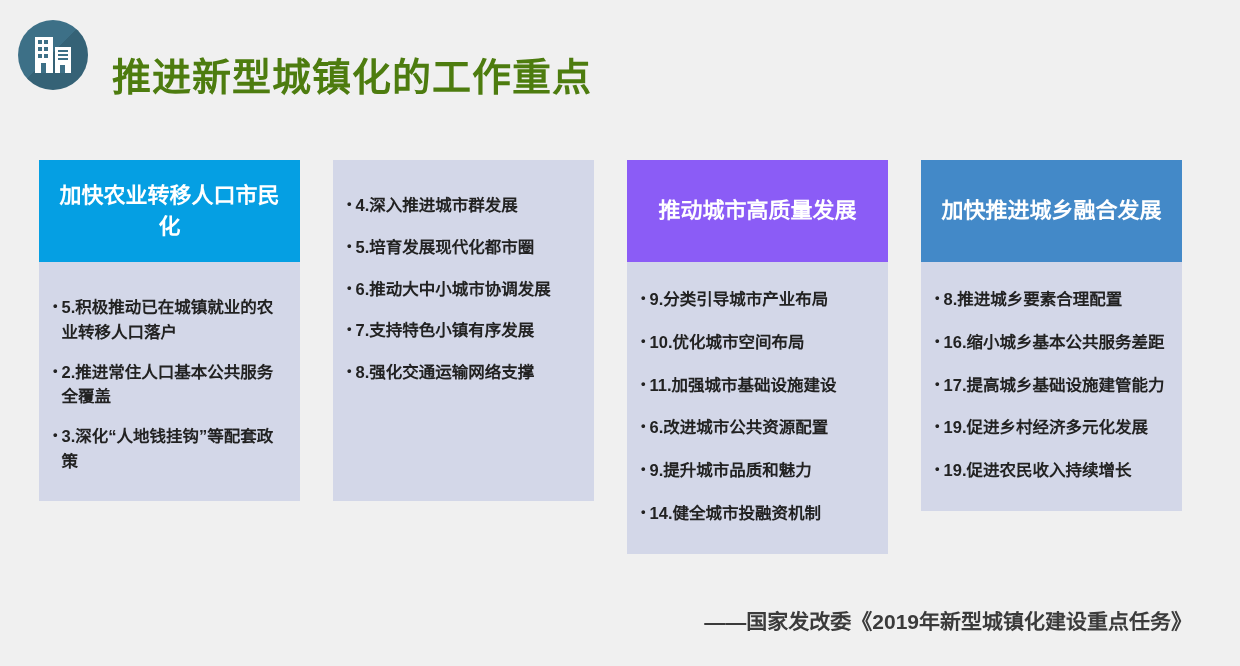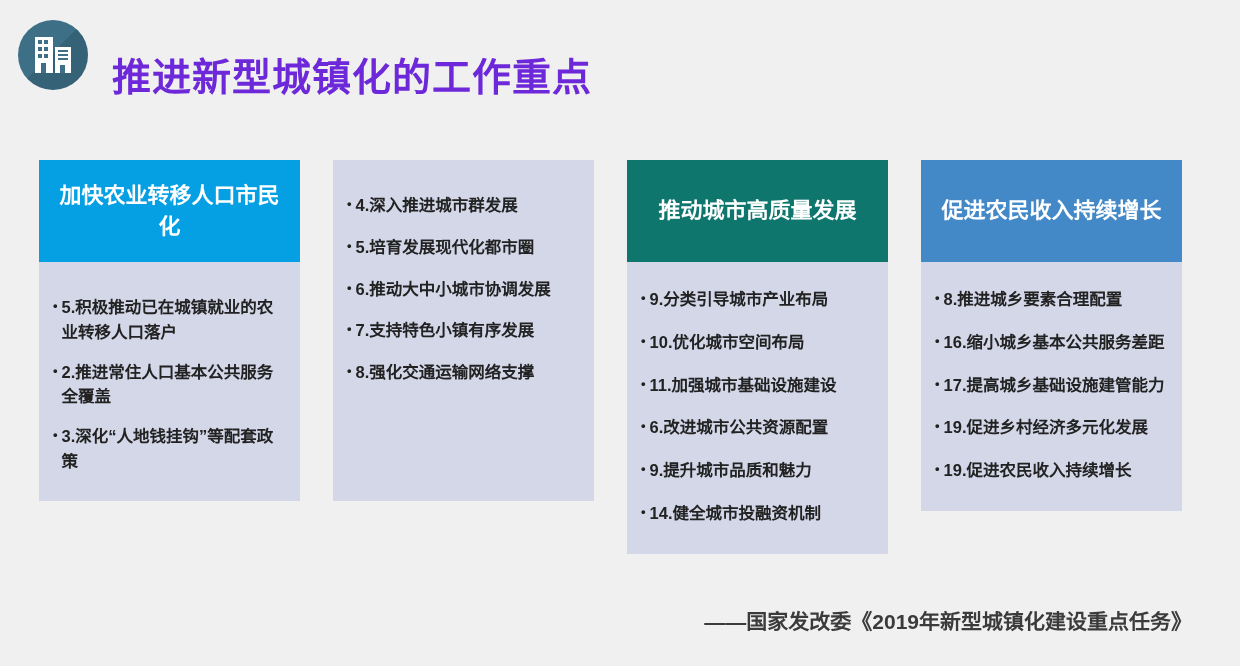--- a/index.html
+++ b/index.html
@@ -158,21 +158,21 @@
       <rect x="10" y="17" width="4" height="4" fill="#3D7087"></rect>
       <rect x="7" y="26" width="5" height="10" fill="#3D7087"></rect>
 
       <rect x="21" y="10" width="16" height="26" fill="#FFFFFF"></rect>
       <rect x="24" y="13" width="10" height="2" fill="#3D7087"></rect>
       <rect x="24" y="17" width="10" height="2" fill="#3D7087"></rect>
       <rect x="24" y="21" width="10" height="2" fill="#3D7087"></rect>
       <rect x="26" y="28" width="5" height="8" fill="#3D7087"></rect>
     </svg>
   </div>
-  <h1 class="slide-title" style="color: #6d28d9;">推进新型城镇化的工作重点</h1>
+  <h1 class="slide-title" style="color: #4d7c0f;">推进新型城镇化的工作重点</h1>
 </div>
 
 <div class="cards">
 
   <div class="card card-1">
     <div class="card-header" style="background: rgb(5, 159, 227);">加快农业转移人口市民化</div>
     <div class="card-body" style="background: rgb(211, 215, 232);">
       <div class="card-item">
         <span class="bullet">•</span>
         <span class="item-text">5.积极推动已在城镇就业的农业转移人口落户</span>
@@ -207,21 +207,21 @@
         <span class="item-text">7.支持特色小镇有序发展</span>
       </div>
       <div class="card-item">
         <span class="bullet">•</span>
         <span class="item-text">8.强化交通运输网络支撑</span>
       </div>
     </div>
   </div>
 
   <div class="card card-3">
-    <div class="card-header" style="background: #0f766e;">推动城市高质量发展</div>
+    <div class="card-header" style="background: #8b5cf6;">推动城市高质量发展</div>
     <div class="card-body" style="background: rgb(211, 215, 232);">
       <div class="card-item">
         <span class="bullet">•</span>
         <span class="item-text">9.分类引导城市产业布局</span>
       </div>
       <div class="card-item">
         <span class="bullet">•</span>
         <span class="item-text">10.优化城市空间布局</span>
       </div>
       <div class="card-item">
@@ -237,21 +237,21 @@
         <span class="item-text">9.提升城市品质和魅力</span>
       </div>
       <div class="card-item">
         <span class="bullet">•</span>
         <span class="item-text">14.健全城市投融资机制</span>
       </div>
     </div>
   </div>
 
   <div class="card card-4">
-    <div class="card-header" style="background: rgb(67, 137, 200);">促进农民收入持续增长</div>
+    <div class="card-header" style="background: rgb(67, 137, 200);">加快推进城乡融合发展</div>
     <div class="card-body" style="background: rgb(211, 215, 232);">
       <div class="card-item">
         <span class="bullet">•</span>
         <span class="item-text">8.推进城乡要素合理配置</span>
       </div>
       <div class="card-item">
         <span class="bullet">•</span>
         <span class="item-text">16.缩小城乡基本公共服务差距</span>
       </div>
       <div class="card-item">

